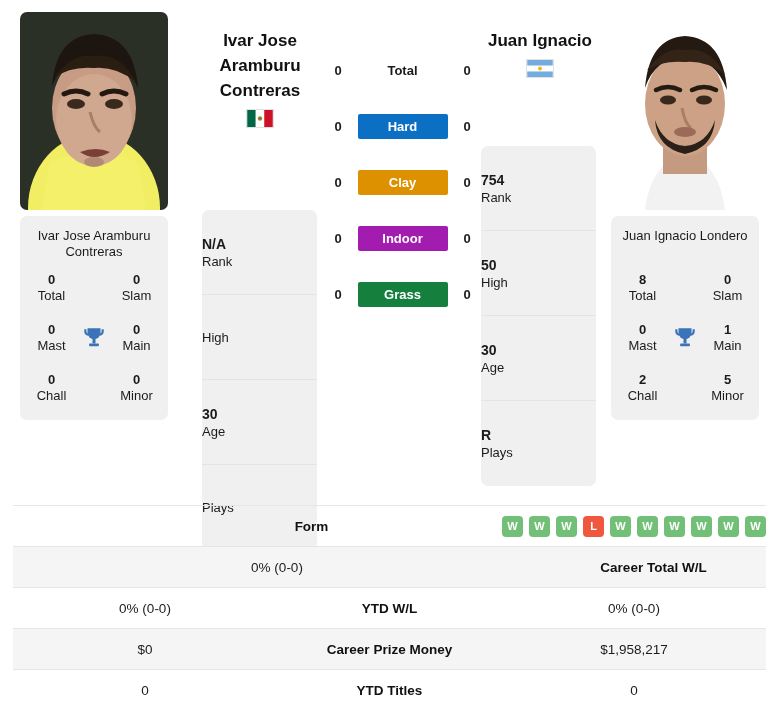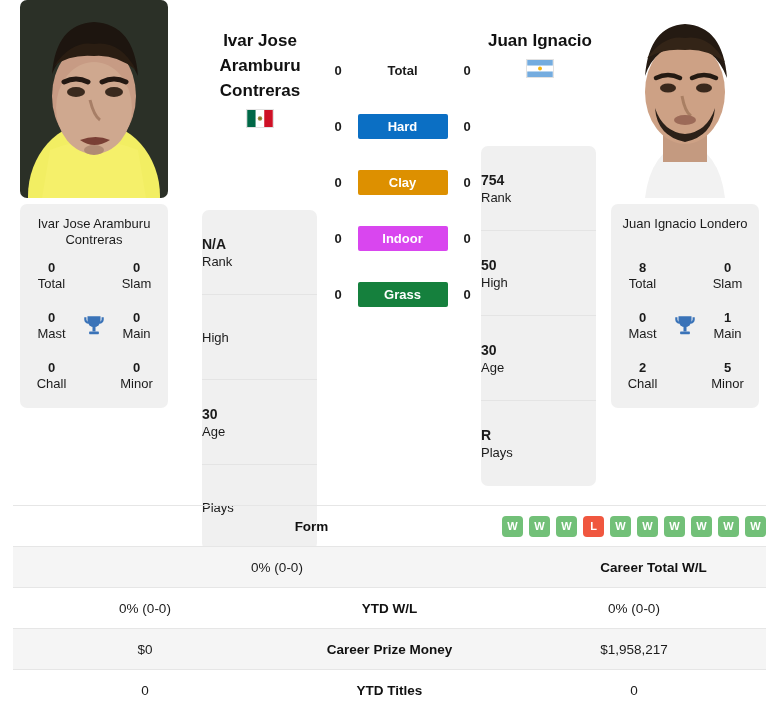--- a/index.html
+++ b/index.html
@@ -11,21 +11,21 @@
     color: #1b1b1b;
     overflow: hidden;
   }
 
   .page { position: relative; width: 779px; height: 719px; }
 
   
   .top { position: relative; height: 505px; }
 
   
-  .player-col { position: absolute; top: 0; width: 176px; }
+  .player-col { position: absolute; top: 12px; width: 176px; }
   .player-col.left  { left: 20px; }
   .player-col.right { left: 611px; }
 
   .photo {
     width: 148px; height: 198px;
     border-radius: 7px;
     overflow: hidden;
     position: relative;
   }
   .photo svg { display: block; width: 100%; height: 100%; }
@@ -231,21 +231,21 @@
         <div class="surf-bar" style="background:#0b6fc4">Hard</div>
         <div class="surf-num">0</div>
       </div>
       <div class="surf-row">
         <div class="surf-num">0</div>
         <div class="surf-bar" style="background:#dd9000">Clay</div>
         <div class="surf-num">0</div>
       </div>
       <div class="surf-row">
         <div class="surf-num">0</div>
-        <div class="surf-bar" style="background:#d946ef">Indoor</div>
+        <div class="surf-bar" style="background:#a21caf">Indoor</div>
         <div class="surf-num">0</div>
       </div>
       <div class="surf-row">
         <div class="surf-num">0</div>
         <div class="surf-bar" style="background:#15803d">Grass</div>
         <div class="surf-num">0</div>
       </div>
     </div>
 
     <div class="name-head right">

